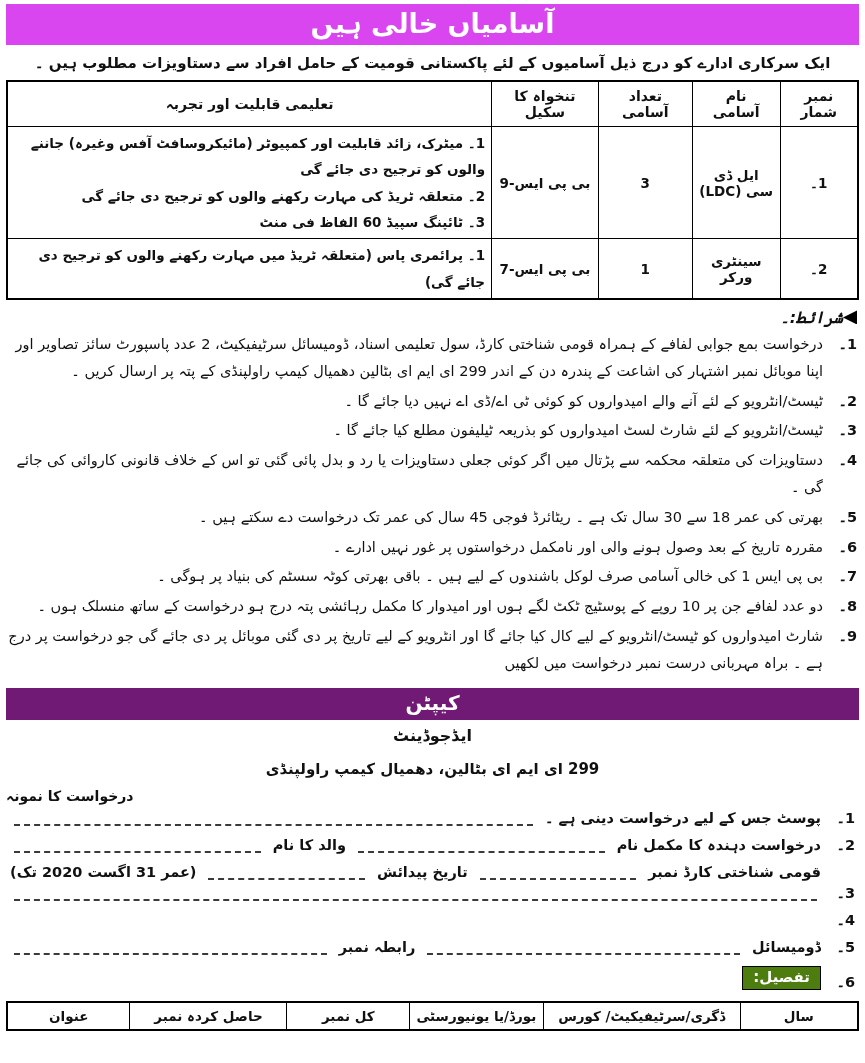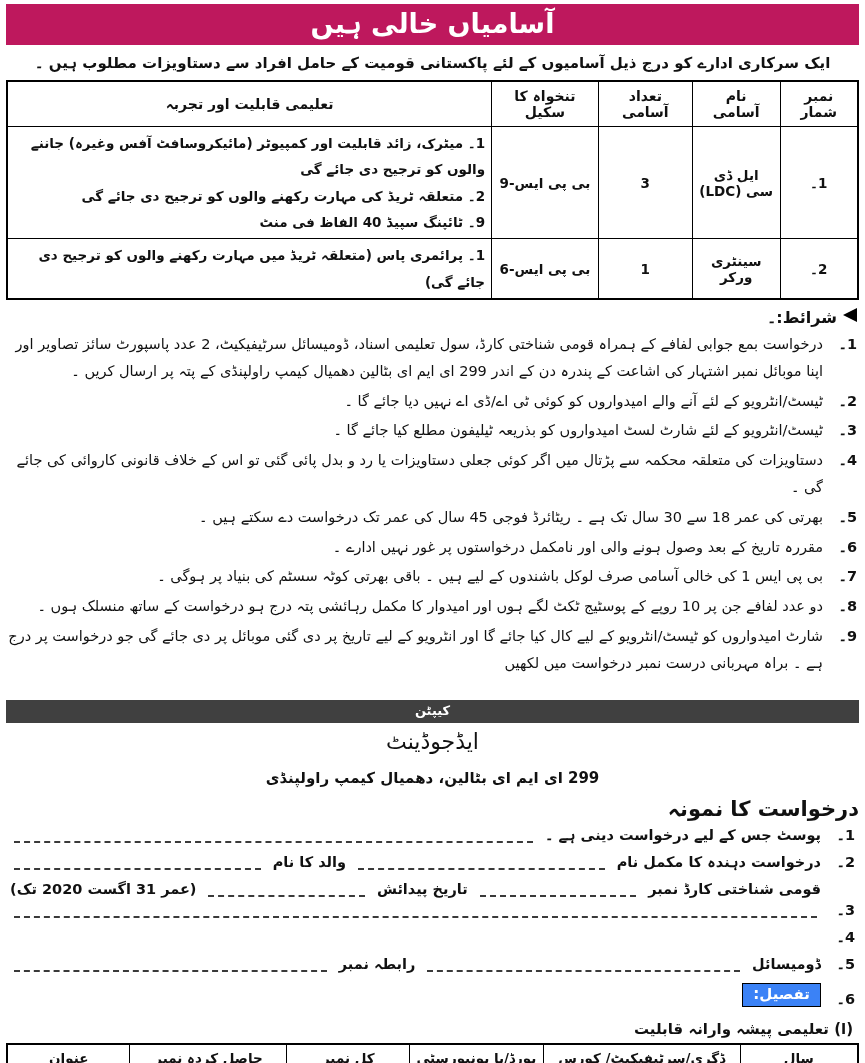--- a/index.html
+++ b/index.html
@@ -10,21 +10,21 @@
     margin: 0 auto;
     background: #ffffff;
     color: #111111;
     font-family: "DejaVu Sans", sans-serif;
     direction: rtl;
     padding: 4px 6px 8px 6px;
     position: relative;
   }
   
   .top-banner {
-    background: #be185d;
+    background: #d946ef;
     color: #ffffff;
     text-align: center;
     font-size: 27px;
     font-weight: bold;
     padding: 4px 0 6px 0;
     letter-spacing: 1px;
   }
   .intro-line {
     text-align: center;
     font-size: 15px;
@@ -42,50 +42,50 @@
     padding: 3px 6px;
     font-size: 13.5px;
     vertical-align: middle;
   }
   table.jobs th { font-size: 14px; font-weight: bold; text-align: center; padding: 6px 20px; }
   td.center { text-align: center; font-weight: bold; }
   td.count-cell { text-align: center; font-weight: bold; font-size: 16px; }
   .qual-line { text-align: right; line-height: 1.95; font-size: 13.5px; font-weight: 600; }
   
   .conditions { padding: 8px 2px 4px 2px; }
-  .cond-head { display: flex; align-items: flex-start; gap: 6px; font-weight: bold; font-size: 16px; margin-bottom: 4px; }
+  .cond-head { display: flex; align-items: center; font-weight: bold; font-size: 16px; margin-bottom: 4px; font-style: italic; }
   .cond-marker { width: 14px; height: 14px; background: #000; display: inline-block; clip-path: polygon(0 0, 100% 50%, 0 100%); transform: scaleX(-1); }
   .cond-item { display: flex; gap: 8px; font-size: 14.5px; line-height: 1.85; margin-bottom: 3px; font-weight: 500; }
   .cond-num { min-width: 26px; font-weight: bold; white-space: nowrap; }
   .cond-text { flex: 1; }
   
   .captain-banner {
-    background: #404040;
+    background: #701a75;
     color: #fff;
     text-align: center;
-    font-size: 13px;
+    font-size: 20px;
     font-weight: bold;
     padding: 3px 0 5px 0;
-    margin-top: 16px;
+    margin-top: 4px;
   }
   .sig-block { text-align: center; padding: 6px 0 2px 0; }
-  .sig-title { font-size: 22px; font-weight: normal; }
+  .sig-title { font-size: 16px; font-weight: bold; }
   .sig-address { font-size: 15px; font-weight: bold; margin-top: 15px; }
-  .form-title { text-align: right; font-size: 21px; font-weight: bold; padding: 8px 0 6px 0; }
+  .form-title { text-align: left; font-size: 14px; font-weight: bold; padding: 8px 0 6px 0; }
   
   .form-area { padding: 0 4px; }
   .form-row { display: flex; align-items: flex-end; gap: 8px; font-size: 14.5px; font-weight: 600; margin-bottom: 11px; }
   .form-num { min-width: 26px; font-weight: bold; white-space: nowrap; }
   .form-label { white-space: nowrap; }
   .fill { flex: 1 1 40px; border-bottom: 2.2px dashed #3a3a3a; height: 0.75em; margin: 0 4px; min-width: 40px; }
   .form-stack { flex: 1; display: flex; flex-direction: column; gap: 10px; }
   .form-subrow { display: flex; align-items: flex-end; gap: 8px; }
   .detail-box {
     border: 1.7px solid #000;
-    background: #3b82f6;
+    background: #4d7c0f;
     color: #fff;
     font-weight: bold;
     padding: 1px 10px 3px 10px;
     font-size: 15px;
   }
   
   .section-label { font-size: 15px; font-weight: bold; padding: 2px 6px 5px 6px; }
   table.grid {
     width: 100%;
     border-collapse: collapse;
@@ -127,28 +127,28 @@
       <th>تعلیمی قابلیت اور تجربہ</th>
     </tr>
     <tr>
       <td class="center">1۔</td>
       <td class="center">ایل ڈی سی (LDC)</td>
       <td class="count-cell">3</td>
       <td class="center">بی پی ایس-9</td>
       <td>
         <div class="qual-line">1۔ میٹرک، زائد قابلیت اور کمپیوٹر (مائیکروسافٹ آفس وغیرہ) جاننے والوں کو ترجیح دی جائے گی</div>
         <div class="qual-line">2۔ متعلقہ ٹریڈ کی مہارت رکھنے والوں کو ترجیح دی جائے گی</div>
-        <div class="qual-line">9۔ ٹائپنگ سپیڈ 40 الفاظ فی منٹ</div>
+        <div class="qual-line">3۔ ٹائپنگ سپیڈ 60 الفاظ فی منٹ</div>
       </td>
     </tr>
     <tr>
       <td class="center">2۔</td>
       <td class="center">سینٹری ورکر</td>
       <td class="count-cell">1</td>
-      <td class="center">بی پی ایس-6</td>
+      <td class="center">بی پی ایس-7</td>
       <td>
         <div class="qual-line">1۔ پرائمری پاس (متعلقہ ٹریڈ میں مہارت رکھنے والوں کو ترجیح دی جائے گی)</div>
       </td>
     </tr>
   </tbody>
     </table>
 
   <div class="conditions">
     <div class="cond-head">
       <span class="cond-marker"></span>
@@ -247,21 +247,20 @@
       <span class="fill"></span>
     </div>
 
     <div class="form-row">
       <span class="form-num">6۔</span>
       <span class="detail-box">تفصیل:</span>
     </div>
 
   </div>
 
-  <div class="section-label">(ا) تعلیمی پیشہ وارانہ قابلیت</div>
   <table class="grid edu">
     <colgroup>
       <col style="width:120px">
         <col style="width:200px">
         <col style="width:135px">
         <col style="width:125px">
         <col style="width:160px">
         <col style="width:125px">
     </colgroup>
     <tbody>

